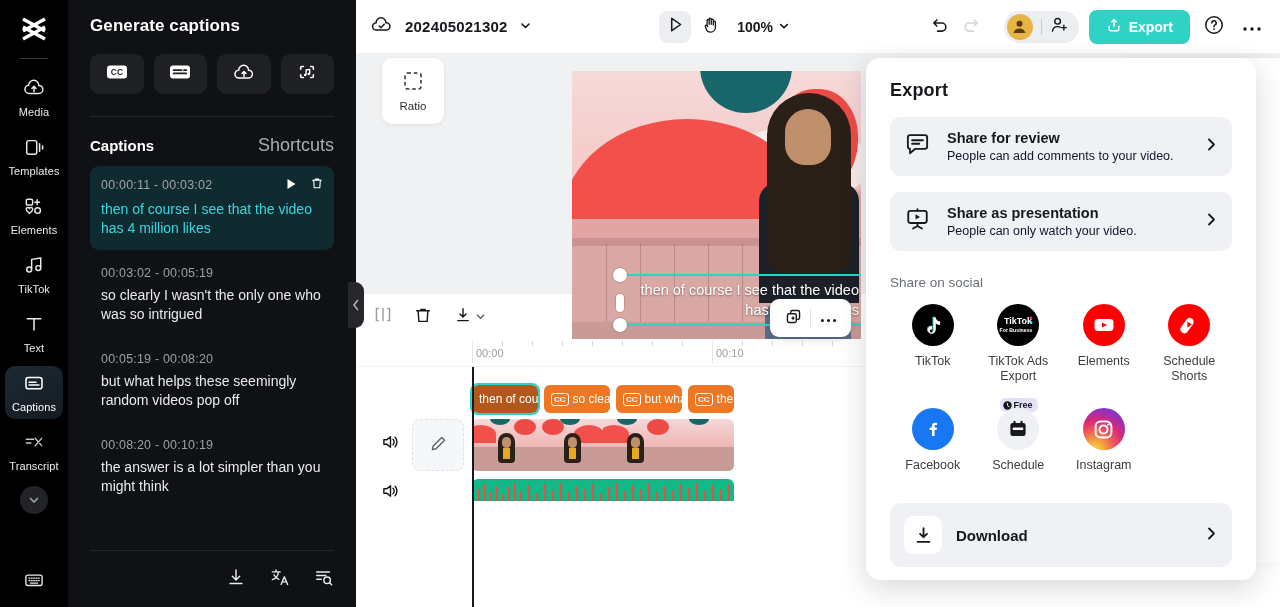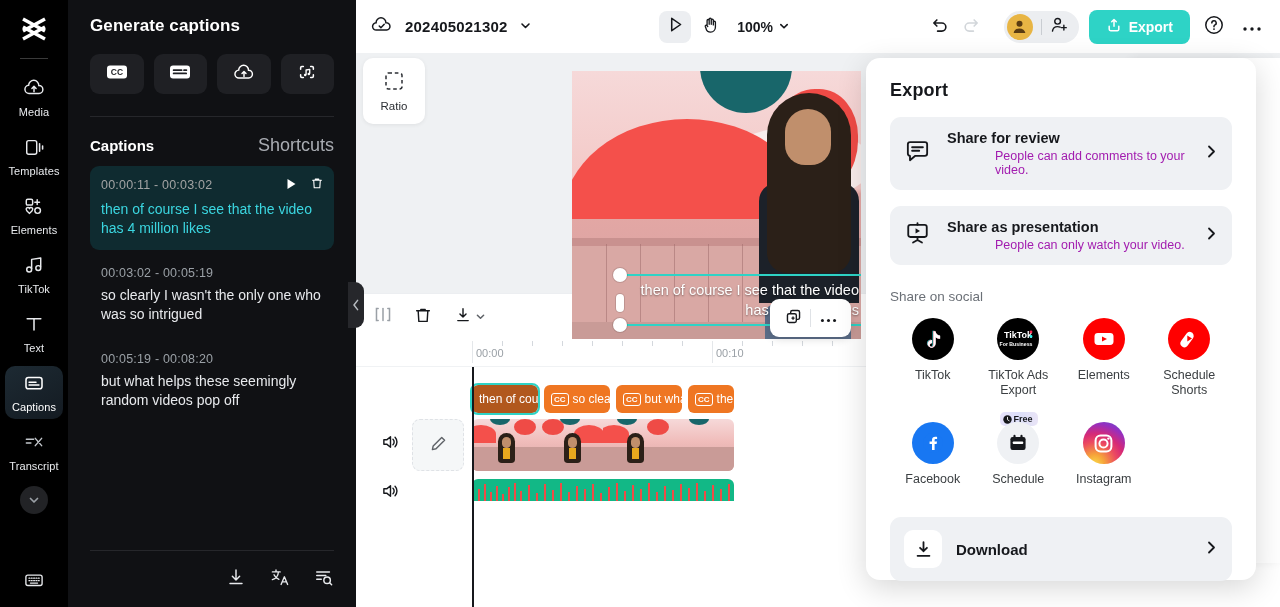--- a/index.html
+++ b/index.html
@@ -89,21 +89,21 @@
   .avsep { width:1px; height: 16px; background: #c9cdd2; margin: 0 8px; }
   .export-btn {
     height: 34px; padding: 0 17px; border-radius: 8px; background: #2ed3c6;
     color:#fff; font-size: 14px; font-weight: bold; display:flex; align-items:center; gap:7px; cursor:pointer; border:none;
   }
   .circ-btn { width:28px; height:28px; display:flex; align-items:center; justify-content:center; cursor:pointer;}
 
   
   .stage { flex: 1; background: #eff1f3; position: relative; }
   .ratio-card {
-    position: absolute; left: 7px; top: 5px; width: 62px; height: 66px; background: #fff;
+    position: absolute; left: 26px; top: 5px; width: 62px; height: 66px; background: #fff;
     border-radius: 10px; display:flex; flex-direction:column; align-items:center; justify-content:center;
     gap: 6px; box-shadow: 0 1px 4px rgba(0,0,0,.07); cursor:pointer;
   }
   .ratio-card span { font-size: 11.5px; color: #2b2e33; }
 
   .video-wrap { position: absolute; left: 216px; top: 18px; width: 289px; height: 279px; }
   .video {
     width: 100%; height: 100%; overflow: hidden; position: relative;
     background: linear-gradient(180deg,#f6d9d9 0%,#f3c8c6 42%,#e5a8a5 44%,#d4a0a0 100%);
   }
@@ -185,21 +185,21 @@
     position: absolute; left: 866px; top: 58px; width: 390px; height: 522px; background:#fff;
     border-radius: 14px; box-shadow: 0 8px 30px rgba(0,0,0,.16); z-index: 20; padding: 22px 24px 0;
   }
   .export-pop h2 { font-size: 18px; font-weight: bold; color:#16181c; letter-spacing:.2px;}
   .share-row {
     display:flex; align-items:center; gap: 16px; background:#eff1f4; border-radius: 11px;
     padding: 13px 14px; margin-top: 16px; cursor:pointer;
   }
   .share-txt { flex:1; }
   .share-t { font-size: 14.5px; font-weight:bold; color:#16181c; }
-  .share-s { font-size: 12.5px; color:#a21caf; margin-top: 3px; margin-left: 48px; }
+  .share-s { font-size: 12.5px; color:#0f172a; margin-top: 3px; }
   .sec-title { font-size: 13.5px; color:#6b7077; margin: 24px 0 6px; }
   .social-grid { display:flex; gap: 0; }
   .social { flex:1; display:flex; flex-direction:column; align-items:center; gap: 8px; cursor:pointer; padding-top: 8px; position:relative;}
   .sico { width: 42px; height: 42px; border-radius: 50%; display:flex; align-items:center; justify-content:center; position:relative;}
   .sname { font-size: 12.5px; color:#3c4043; text-align:center; line-height: 15px; }
   .free-badge {
     position:absolute; top: -2px; left: 24px; font-size: 9px; font-weight:bold; color:#16181c;
     background: linear-gradient(90deg,#e6e2fb,#dcdff9,#e9e4f6); border-radius: 5px; padding: 2px 5px 2px 3px;
     display:flex; align-items:center; gap:2px; white-space:nowrap;
   }
@@ -384,20 +384,26 @@
         <div class="cap-text">so clearly I wasn't the only one who was so intrigued</div>
       </div>
 
       <div class="cap-card">
         <div class="cap-time-row">
           <span class="cap-time">00:05:19 - 00:08:20</span>
         </div>
         <div class="cap-text">but what helps these seemingly random videos pop off</div>
       </div>
 
+      <div class="cap-card">
+        <div class="cap-time-row">
+          <span class="cap-time">00:08:20 - 00:10:19</span>
+        </div>
+        <div class="cap-text">the answer is a lot simpler than you might think</div>
+      </div>
     </div>
 
     <div class="panel-foot-sep"></div>
     <div class="panel-foot">
       <div>
         <svg width="20" height="20" viewBox="0 0 22 22">
             <path d="M11 3.2v11M11 14.2l-4-4M11 14.2l4-4M4.4 18.2h13.2" fill="none" stroke="#e8eaed" stroke-width="1.6" stroke-linecap="round" stroke-linejoin="round"></path>
           </svg>
       </div>
       <div>

